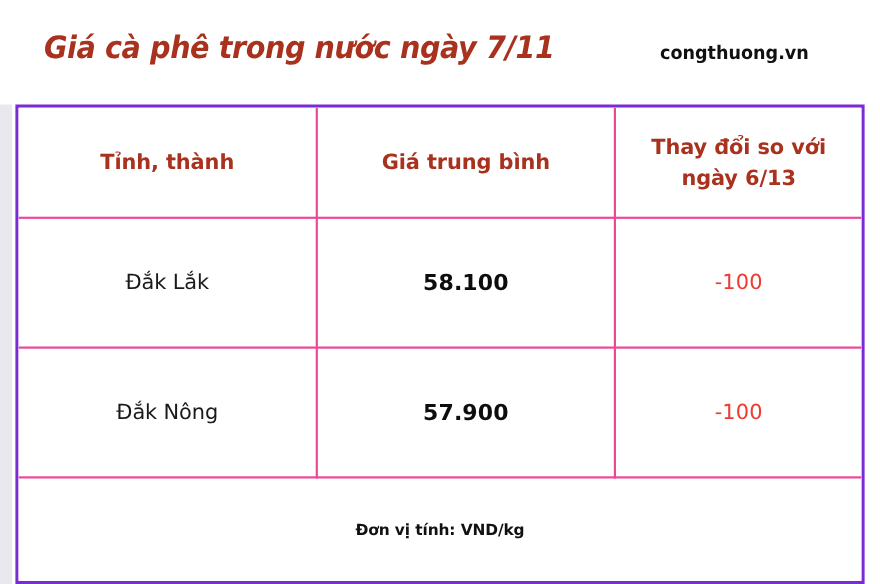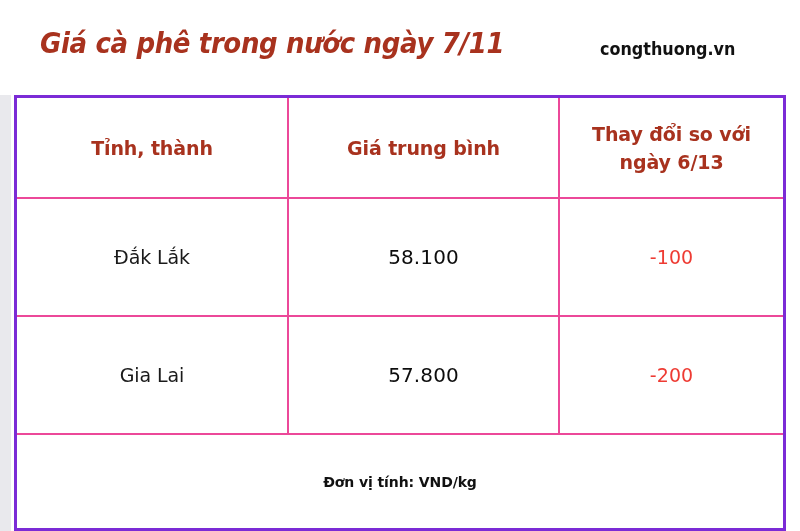--- a/index.html
+++ b/index.html
@@ -126,21 +126,21 @@
     font-family: "DejaVu Sans", "Liberation Sans", sans-serif;
     font-size: 19px;
     font-weight: 400;
     color: #1a1a1a;
     letter-spacing: -0.1px;
   }
 
   td.cell-price {
     font-family: "DejaVu Sans", "Liberation Sans", sans-serif;
     font-size: 20px;
-    font-weight: 400;
+    font-weight: 700;
     color: #0d0d0d;
     letter-spacing: 0.1px;
     margin-top: 42px;
   }
 
   td.cell-change {
     font-family: "DejaVu Sans", "Liberation Sans", sans-serif;
     font-size: 19px;
     font-weight: 400;
     color: #ee3b33;
@@ -189,23 +189,23 @@
           </th>
         </tr>
       </thead>
       <tbody>
         <tr class="data-row">
           <td class="cell-province">Đắk Lắk</td>
           <td class="cell-price">58.100</td>
           <td class="cell-change">-100</td>
         </tr>
         <tr class="data-row">
-          <td class="cell-province">Gia Lai</td>
-          <td class="cell-price">57.800</td>
-          <td class="cell-change">-200</td>
+          <td class="cell-province">Đắk Nông</td>
+          <td class="cell-price">57.900</td>
+          <td class="cell-change">-100</td>
         </tr>
         <tr class="unit-row">
           <td class="cell-unit" colspan="3">Đơn vị tính: VND/kg</td>
         </tr>
       </tbody>
     </table>
   </div>
 
 </div>
 

